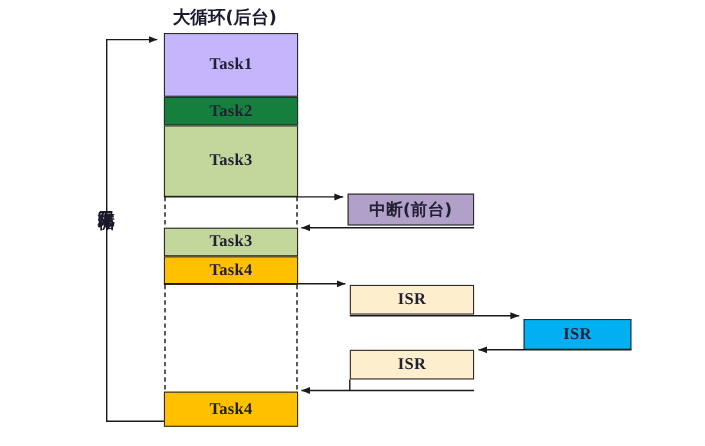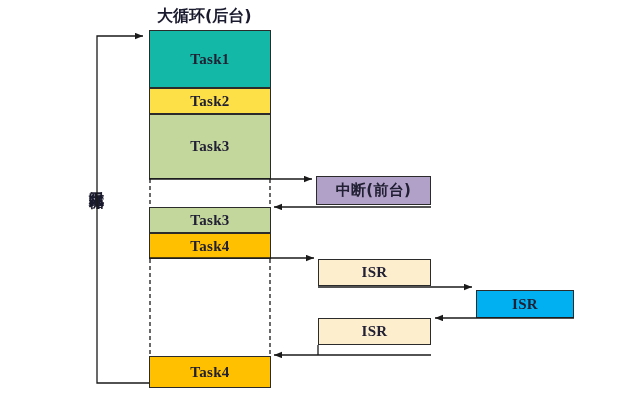--- a/index.html
+++ b/index.html
@@ -63,23 +63,23 @@
 
 <div id="canvas">
 
   <div class="label cjk" style="left:141px; top:6px;">大循环(后台)</div>
 
   <div class="vlabel cjk" style="left:80px; top:182px; transform:translate(-50%,-50%);">无限循环</div>
 
   <div class="label cjk" style="left:305px; top:180px; font-size:15px;">中断(前台)</div>
 
 
-  <div class="box" style="left:133px; top:30px; width:122px; height:58px; background:#14b8a6;">Task1</div>
+  <div class="box" style="left:133px; top:30px; width:122px; height:58px; background:#c4b5fd;">Task1</div>
 
-  <div class="box" style="left:133px; top:88px; width:122px; height:26px; background:#fde047;">Task2</div>
+  <div class="box" style="left:133px; top:88px; width:122px; height:26px; background:#15803d;">Task2</div>
 
   <div class="box" style="left:133px; top:114px; width:122px; height:65px; background:#c3d69b;">Task3</div>
 
   <div class="box" style="left:133px; top:207px; width:122px; height:26px; background:#c3d69b;">Task3</div>
 
   <div class="box" style="left:133px; top:233px; width:122px; height:26px; background:#ffc000;">Task4</div>
 
   <div class="box" style="left:133px; top:356px; width:122px; height:32px; background:#ffc000;">Task4</div>
 
   <div class="box cjk" style="left:300px; top:176px; width:115px; height:29px; background:#b1a0c7; font-size:15px;">中断(前台)</div>

